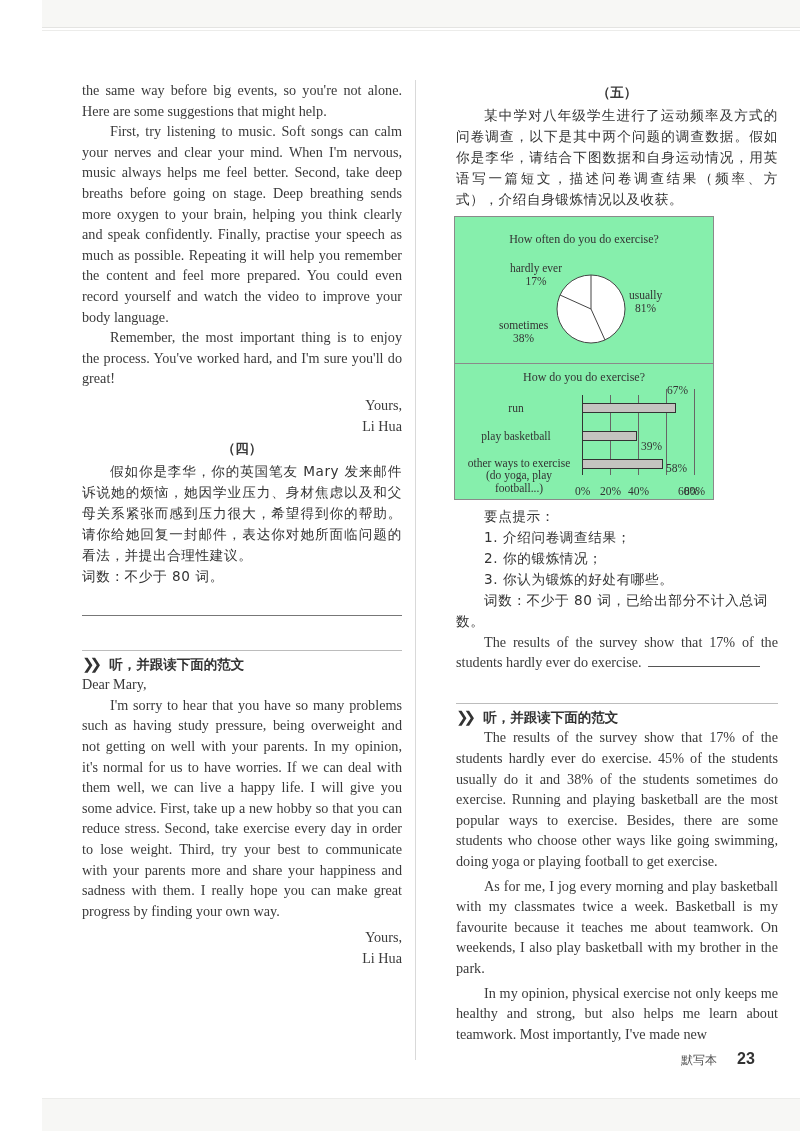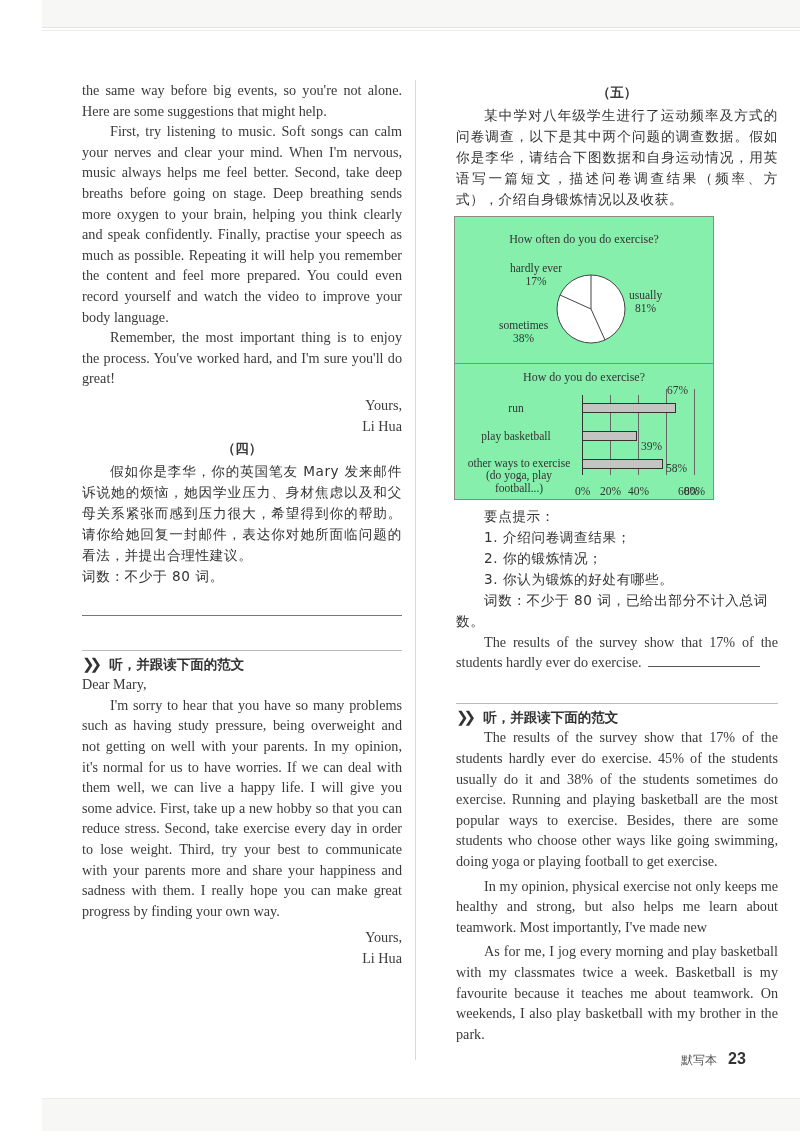--- a/index.html
+++ b/index.html
@@ -31,21 +31,21 @@
   .chart-box { position: relative; border: 1px solid #8a8a8a; width: 260px; height: 284px; margin: 6px 0 6px -2px; background: #86efac; }
   .chart-sep { position: absolute; left: 0; top: 146px; width: 100%; height: 1px; background: #8a8a8a; }
   .chart-title { position: absolute; left: 0; width: 100%; text-align: center; font-size: 12px; color: #333; }
   .pie-label { position: absolute; font-size: 11.5px; line-height: 13px; text-align: center; color: #333; }
   .bar-label { position: absolute; font-size: 11.5px; line-height: 12.5px; text-align: center; color: #333; }
   .bar-value { position: absolute; font-size: 11.5px; color: #333; }
   .tick { position: absolute; font-size: 11.5px; color: #333; }
   .axisline { position: absolute; width: 1px; background: #333; }
   .bar { position: absolute; height: 10px; background: #c4c4c0; border: 1px solid #333; }
 
-  .footer { position: absolute; left: 650px; top: 1050px; display: flex; align-items: baseline; gap: 11px; padding-left: 31px; }
+  .footer { position: absolute; left: 650px; top: 1050px; display: flex; align-items: baseline; gap: 20px; padding-left: 31px; }
   .footer-label { font-family: "DejaVu Sans", sans-serif; font-size: 12px; color: #555; }
   .footer-num { font-family: "Liberation Sans", sans-serif; font-weight: bold; font-size: 16px; color: #333; }
 </style>
 </head>
 <body>
 
 <div class="top-band"></div>
 <div class="top-band-line"></div>
 <div class="vdivider"></div>
 
@@ -141,22 +141,22 @@
   <p class="p indent"><span>The results of the survey show that 17% of the students hardly ever do exercise.</span><span class="blank-line"></span></p>
 
   <div style="height:30px;"></div>
   <div class="rule-light"></div>
 
   <div class="listen-head">
     <span class="chev">❯❯</span>
     <span>听，并跟读下面的范文</span>
   </div>
   <p class="p indent">The results of the survey show that 17% of the students hardly ever do exercise. 45% of the students usually do it and 38% of the students sometimes do exercise. Running and playing basketball are the most popular ways to exercise. Besides, there are some students who choose other ways like going swimming, doing yoga or playing football to get exercise.</p>
+  <p class="p indent" style="margin-top:4px;">As for me, I jog every morning and play basketball with my classmates twice a week. Basketball is my favourite because it teaches me about teamwork. On weekends, I also play basketball with my brother in the park.</p>
   <p class="p indent" style="margin-top:4px;">In my opinion, physical exercise not only keeps me healthy and strong, but also helps me learn about teamwork. Most importantly, I've made new</p>
-  <p class="p indent" style="margin-top:4px;">As for me, I jog every morning and play basketball with my classmates twice a week. Basketball is my favourite because it teaches me about teamwork. On weekends, I also play basketball with my brother in the park.</p>
 </div>
 
 <div class="footer">
   <span class="footer-label">默写本</span>
   <span class="footer-num">23</span>
 </div>
 
 <div class="bottom-band"></div>
 
 </body></html>

